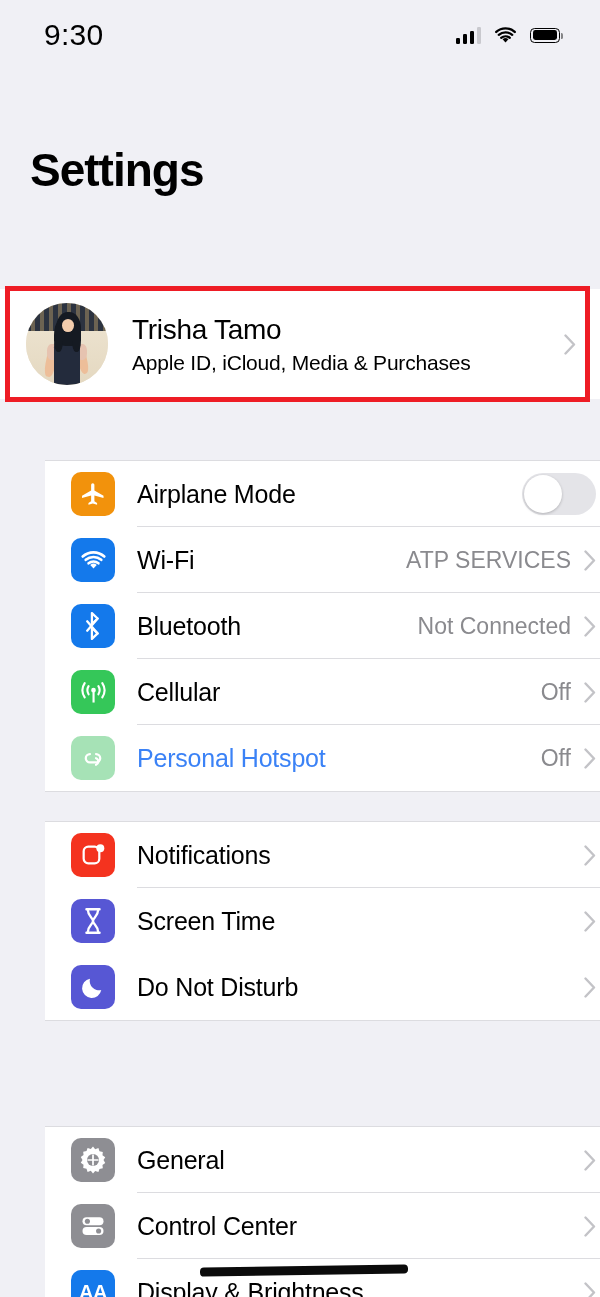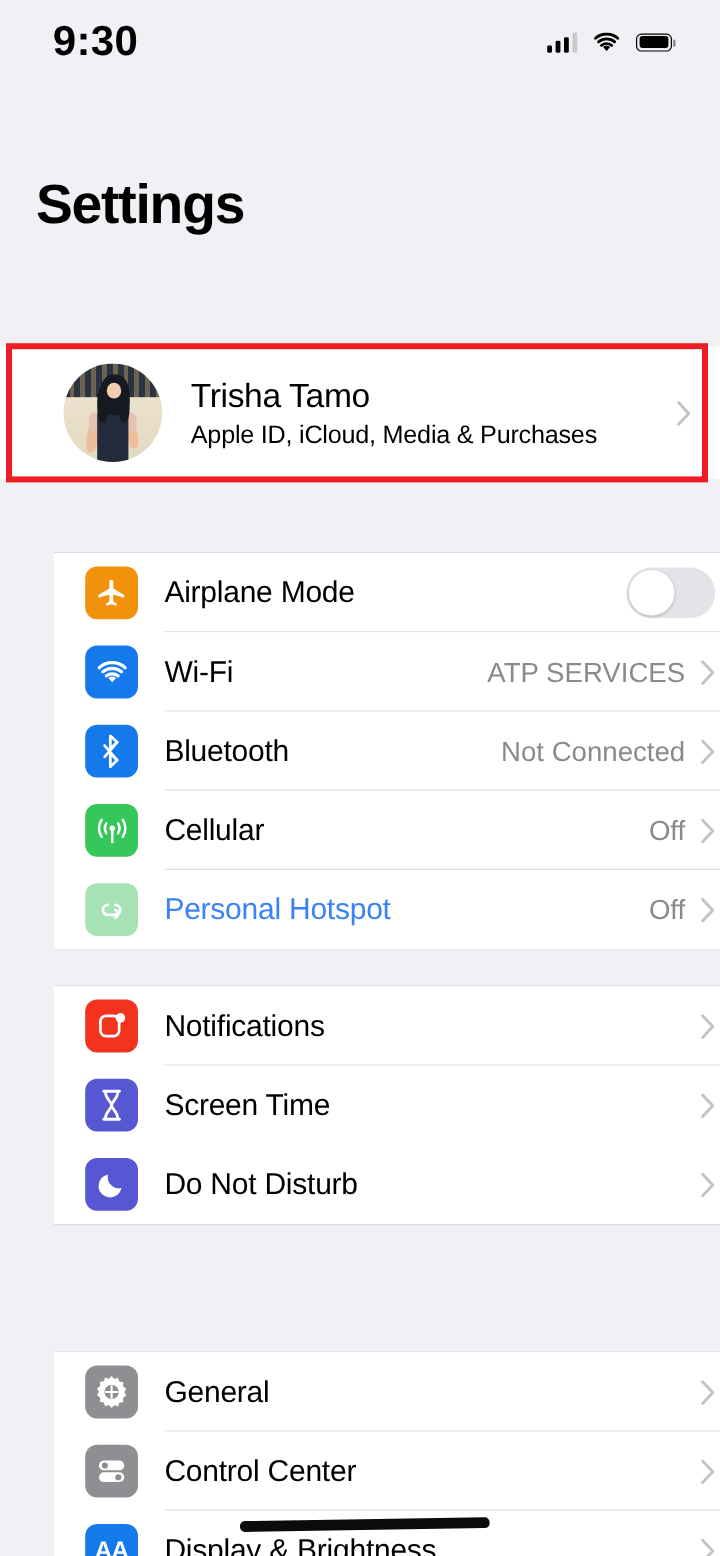--- a/index.html
+++ b/index.html
@@ -10,21 +10,21 @@
     overflow:hidden;
   }
   .phone { position:relative; width:600px; height:1297px; background:#F0F0F5; }
 
   
   .statusbar {
     position:absolute; top:0; left:0; width:600px; height:70px;
     display:flex; align-items:center; justify-content:space-between;
     padding:0 40px 0 44px;
   }
-  .clock { font-size:35px; font-weight:700; color:#000; letter-spacing:0.3px;text-align:right; }
+  .clock { font-size:30px; font-weight:400; color:#000; letter-spacing:0.3px;text-align:right; }
   .status-right { display:flex; align-items:center; gap:13px; }
   .bars { display:flex; align-items:flex-end; gap:2.5px; height:17px; }
   .bars i { display:block; width:4.5px; background:#000; border-radius:1.2px; }
   .bars i:nth-child(1){ height:6px; }
   .bars i:nth-child(2){ height:9.5px; }
   .bars i:nth-child(3){ height:13px; }
   .bars i:nth-child(4){ height:17px; background:#C9C9CE; }
   .wifi-ico { width:23px; height:17px; }
   .batt { width:30px; height:15px; border:1.8px solid #000; border-radius:4.5px; position:relative; padding:1.6px; }
   .batt::after{ content:""; position:absolute; right:-4px; top:4.2px; width:2.4px; height:6px;
@@ -67,21 +67,21 @@
   .chev { width:12px; height:21px; flex:none; }
   .toggle {
     width:74px; height:42px; border-radius:21px; background:#E4E4E8; position:relative; flex:none;
   }
   .toggle::after {
     content:""; position:absolute; top:2px; left:2px; width:38px; height:38px;
     border-radius:50%; background:#FFF; box-shadow:0 1px 3px rgba(0,0,0,.22);
   }
 
   
-  .profile-wrap { position:relative; width:600px; background:#FFF;padding-left:27px; }
+  .profile-wrap { position:relative; width:600px; background:#FFF; }
   .profile-row {
     display:flex; align-items:center; height:110px; padding:0 24px 0 26px; background:#FFF;
   }
   .avatar {
     width:82px; height:82px; border-radius:50%; flex:none; margin-right:24px;
     overflow:hidden; position:relative; background:#E8DFCE;
   }
   .av-wall { position:absolute; inset:0; background:linear-gradient(#EFE6D4 0%, #E4D8C0 100%); }
   .av-slats{ position:absolute; top:0; left:0; right:0; height:34%;
     background:repeating-linear-gradient(90deg,#2C3340 0 5px,#6C6352 5px 9px); }

